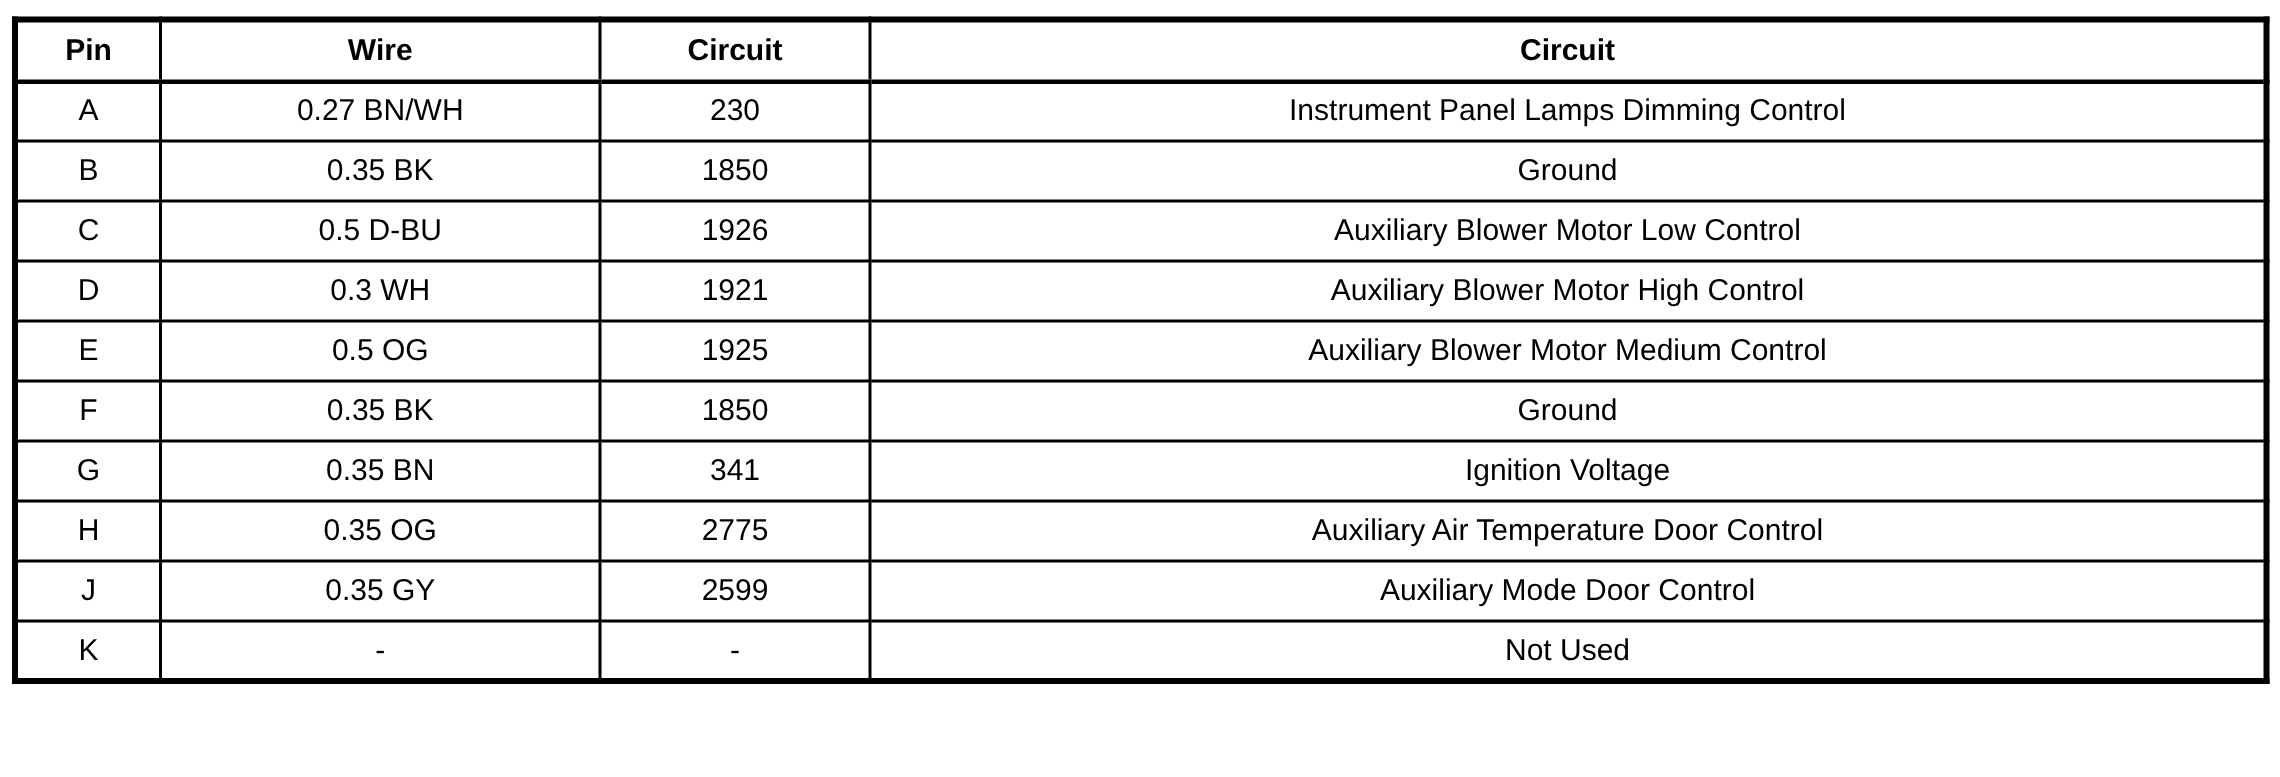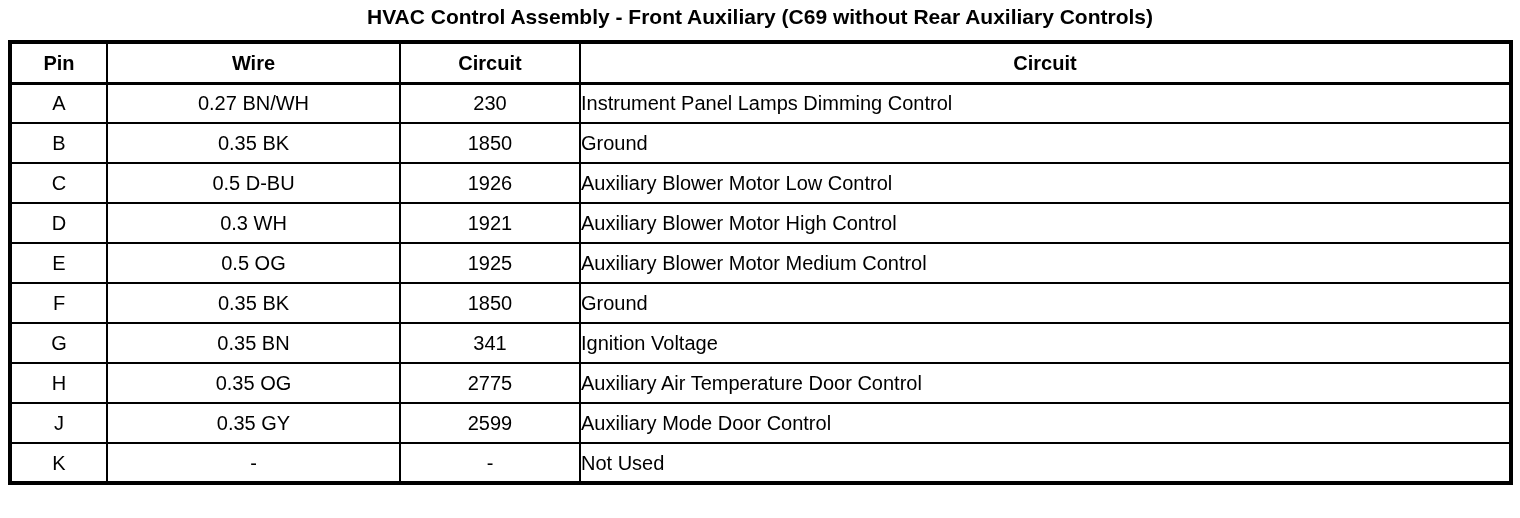--- a/index.html
+++ b/index.html
@@ -48,28 +48,27 @@
     font-weight: bold;
     text-align: center;
     border-bottom: 3px solid #000000;
     height: 41px;
   }
   col.col-pin     { width: 97px; }
   col.col-wire    { width: 293px; }
   col.col-circuit { width: 180px; }
   col.col-func    { width: auto; }
   td.c-pin, td.c-wire, td.c-circuit { text-align: center; }
-  td.c-func { text-align: left; padding-left: 5px; margin-top: 27px; }
+  td.c-func { text-align: center; padding-left: 5px; margin-top: 27px; }
 </style>
 </head>
 <body>
 
 <div class="page">
 
-  <div class="title">HVAC Control Assembly - Front Auxiliary (C69 without Rear Auxiliary Controls)</div>
 
   <table class="pinout">
     <colgroup>
       <col class="col-pin">
       <col class="col-wire">
       <col class="col-circuit">
       <col class="col-func">
     </colgroup>
     <thead>
       <tr>

